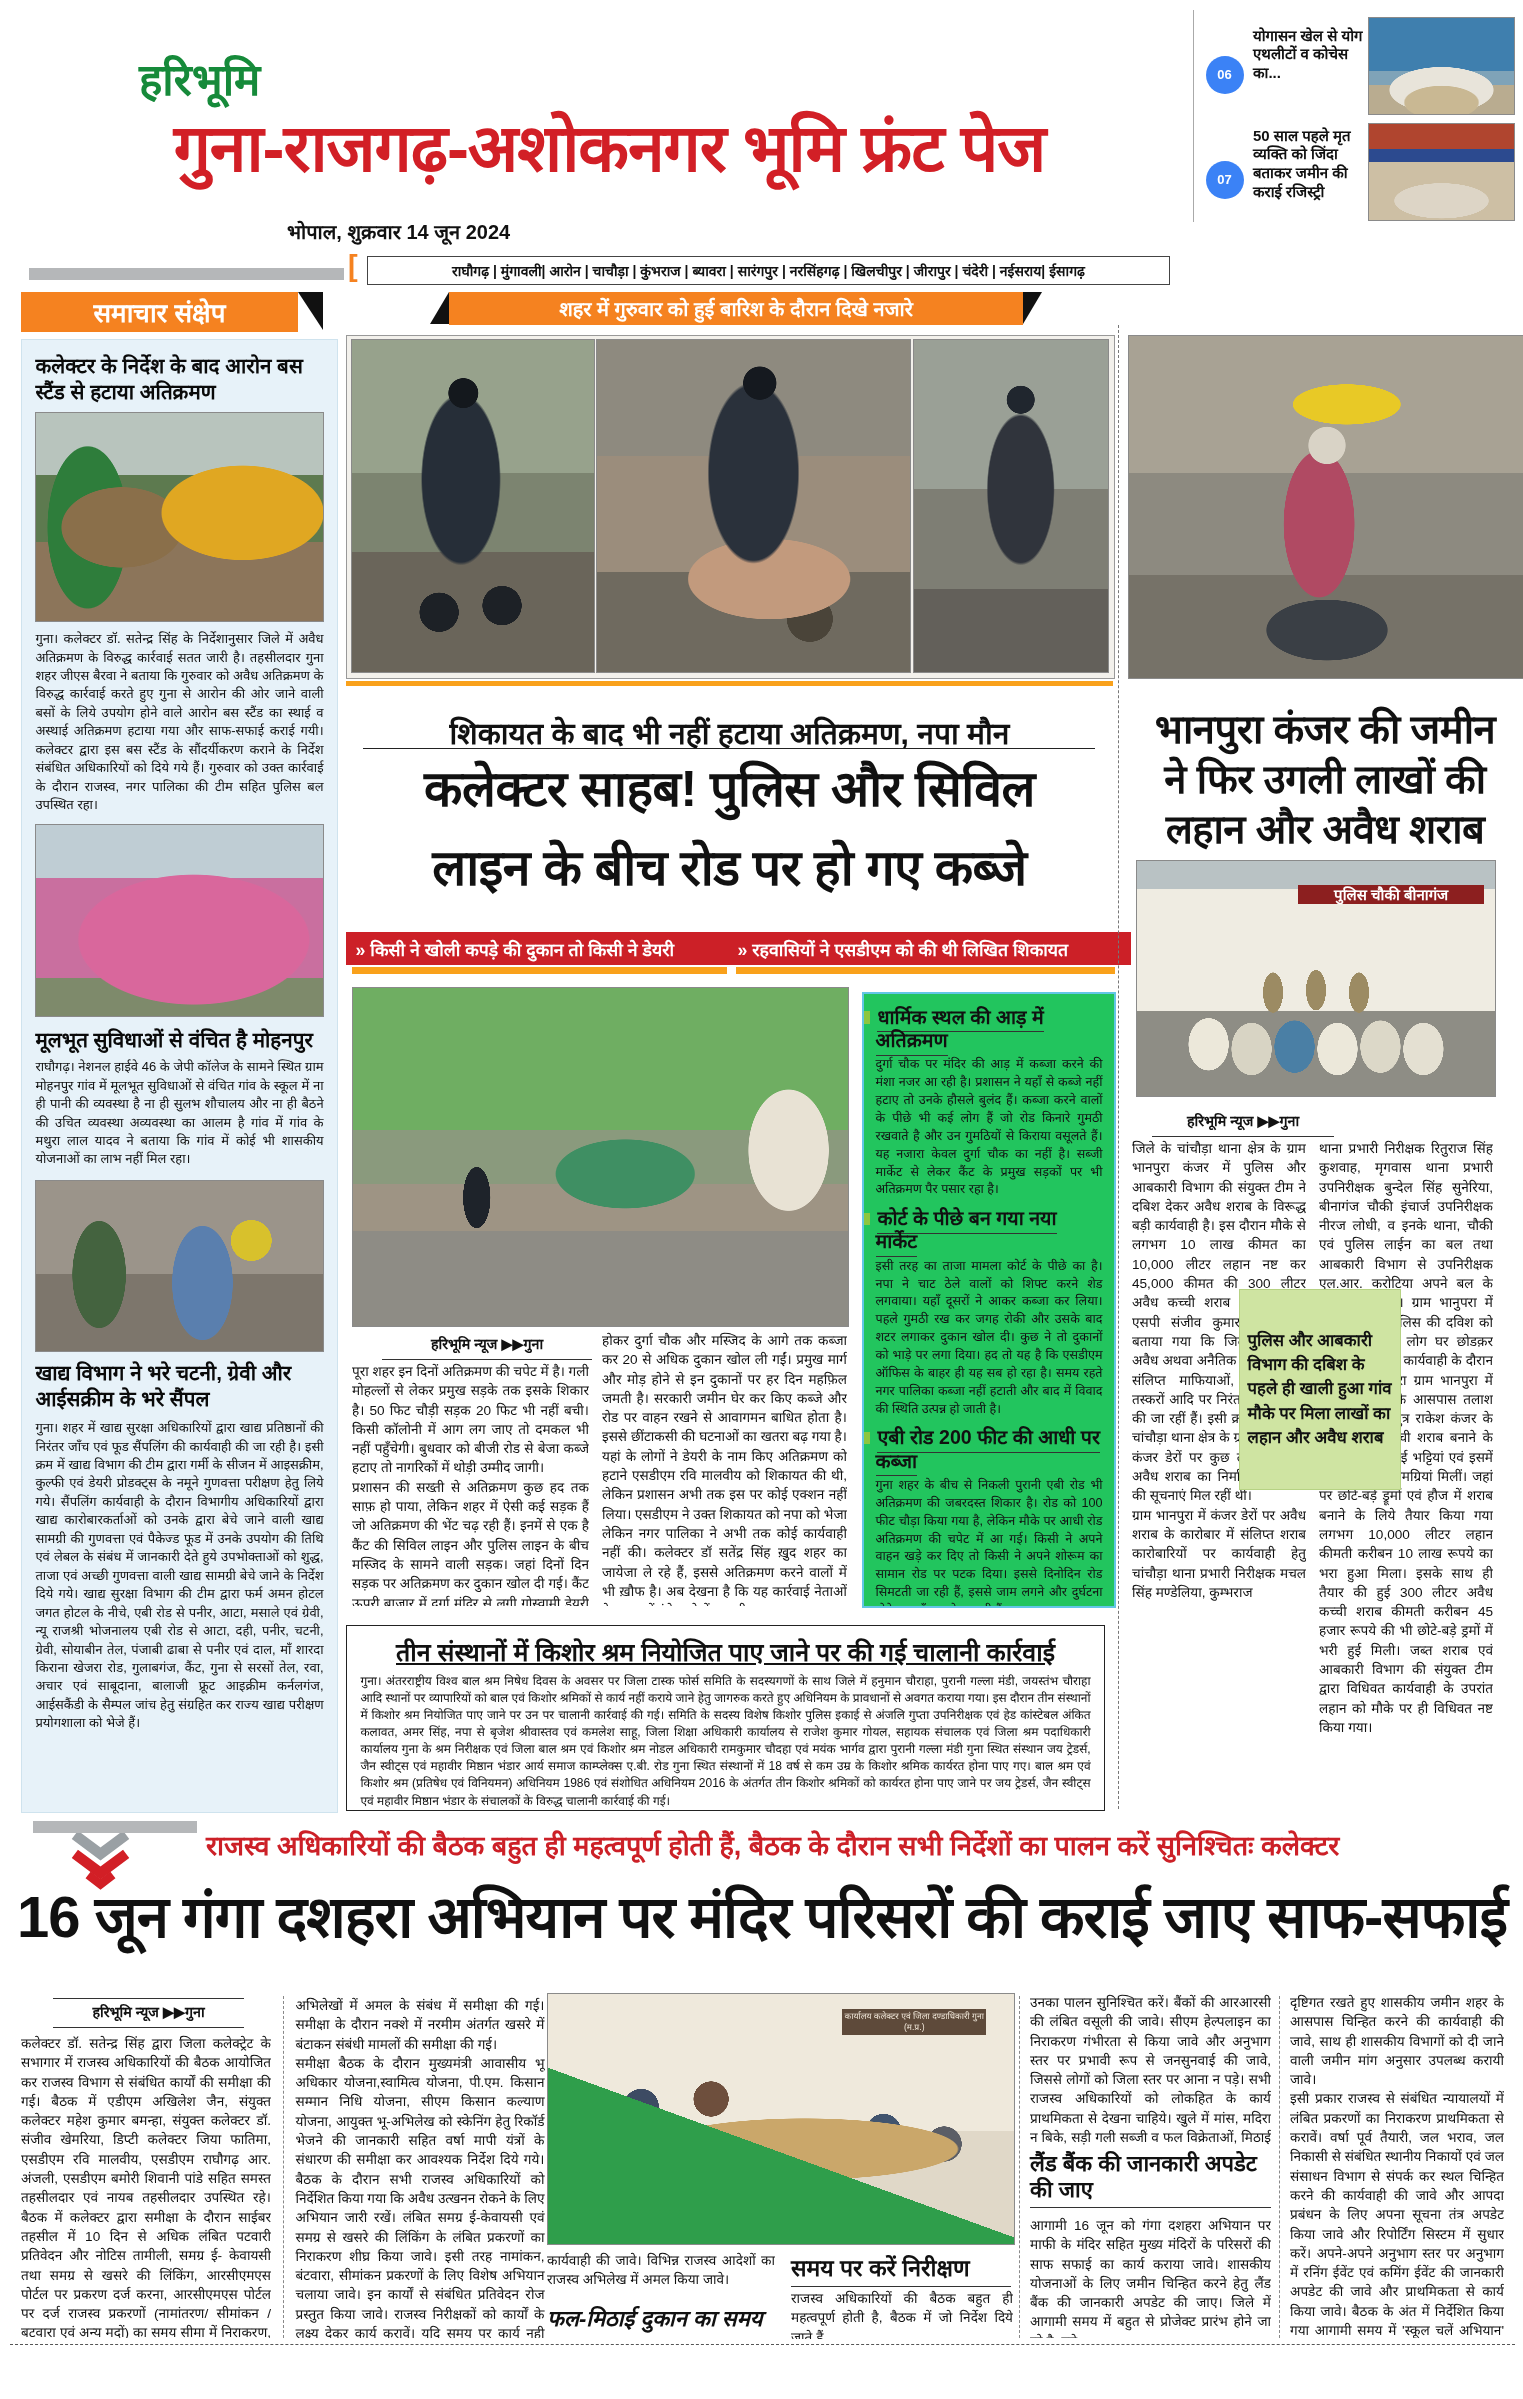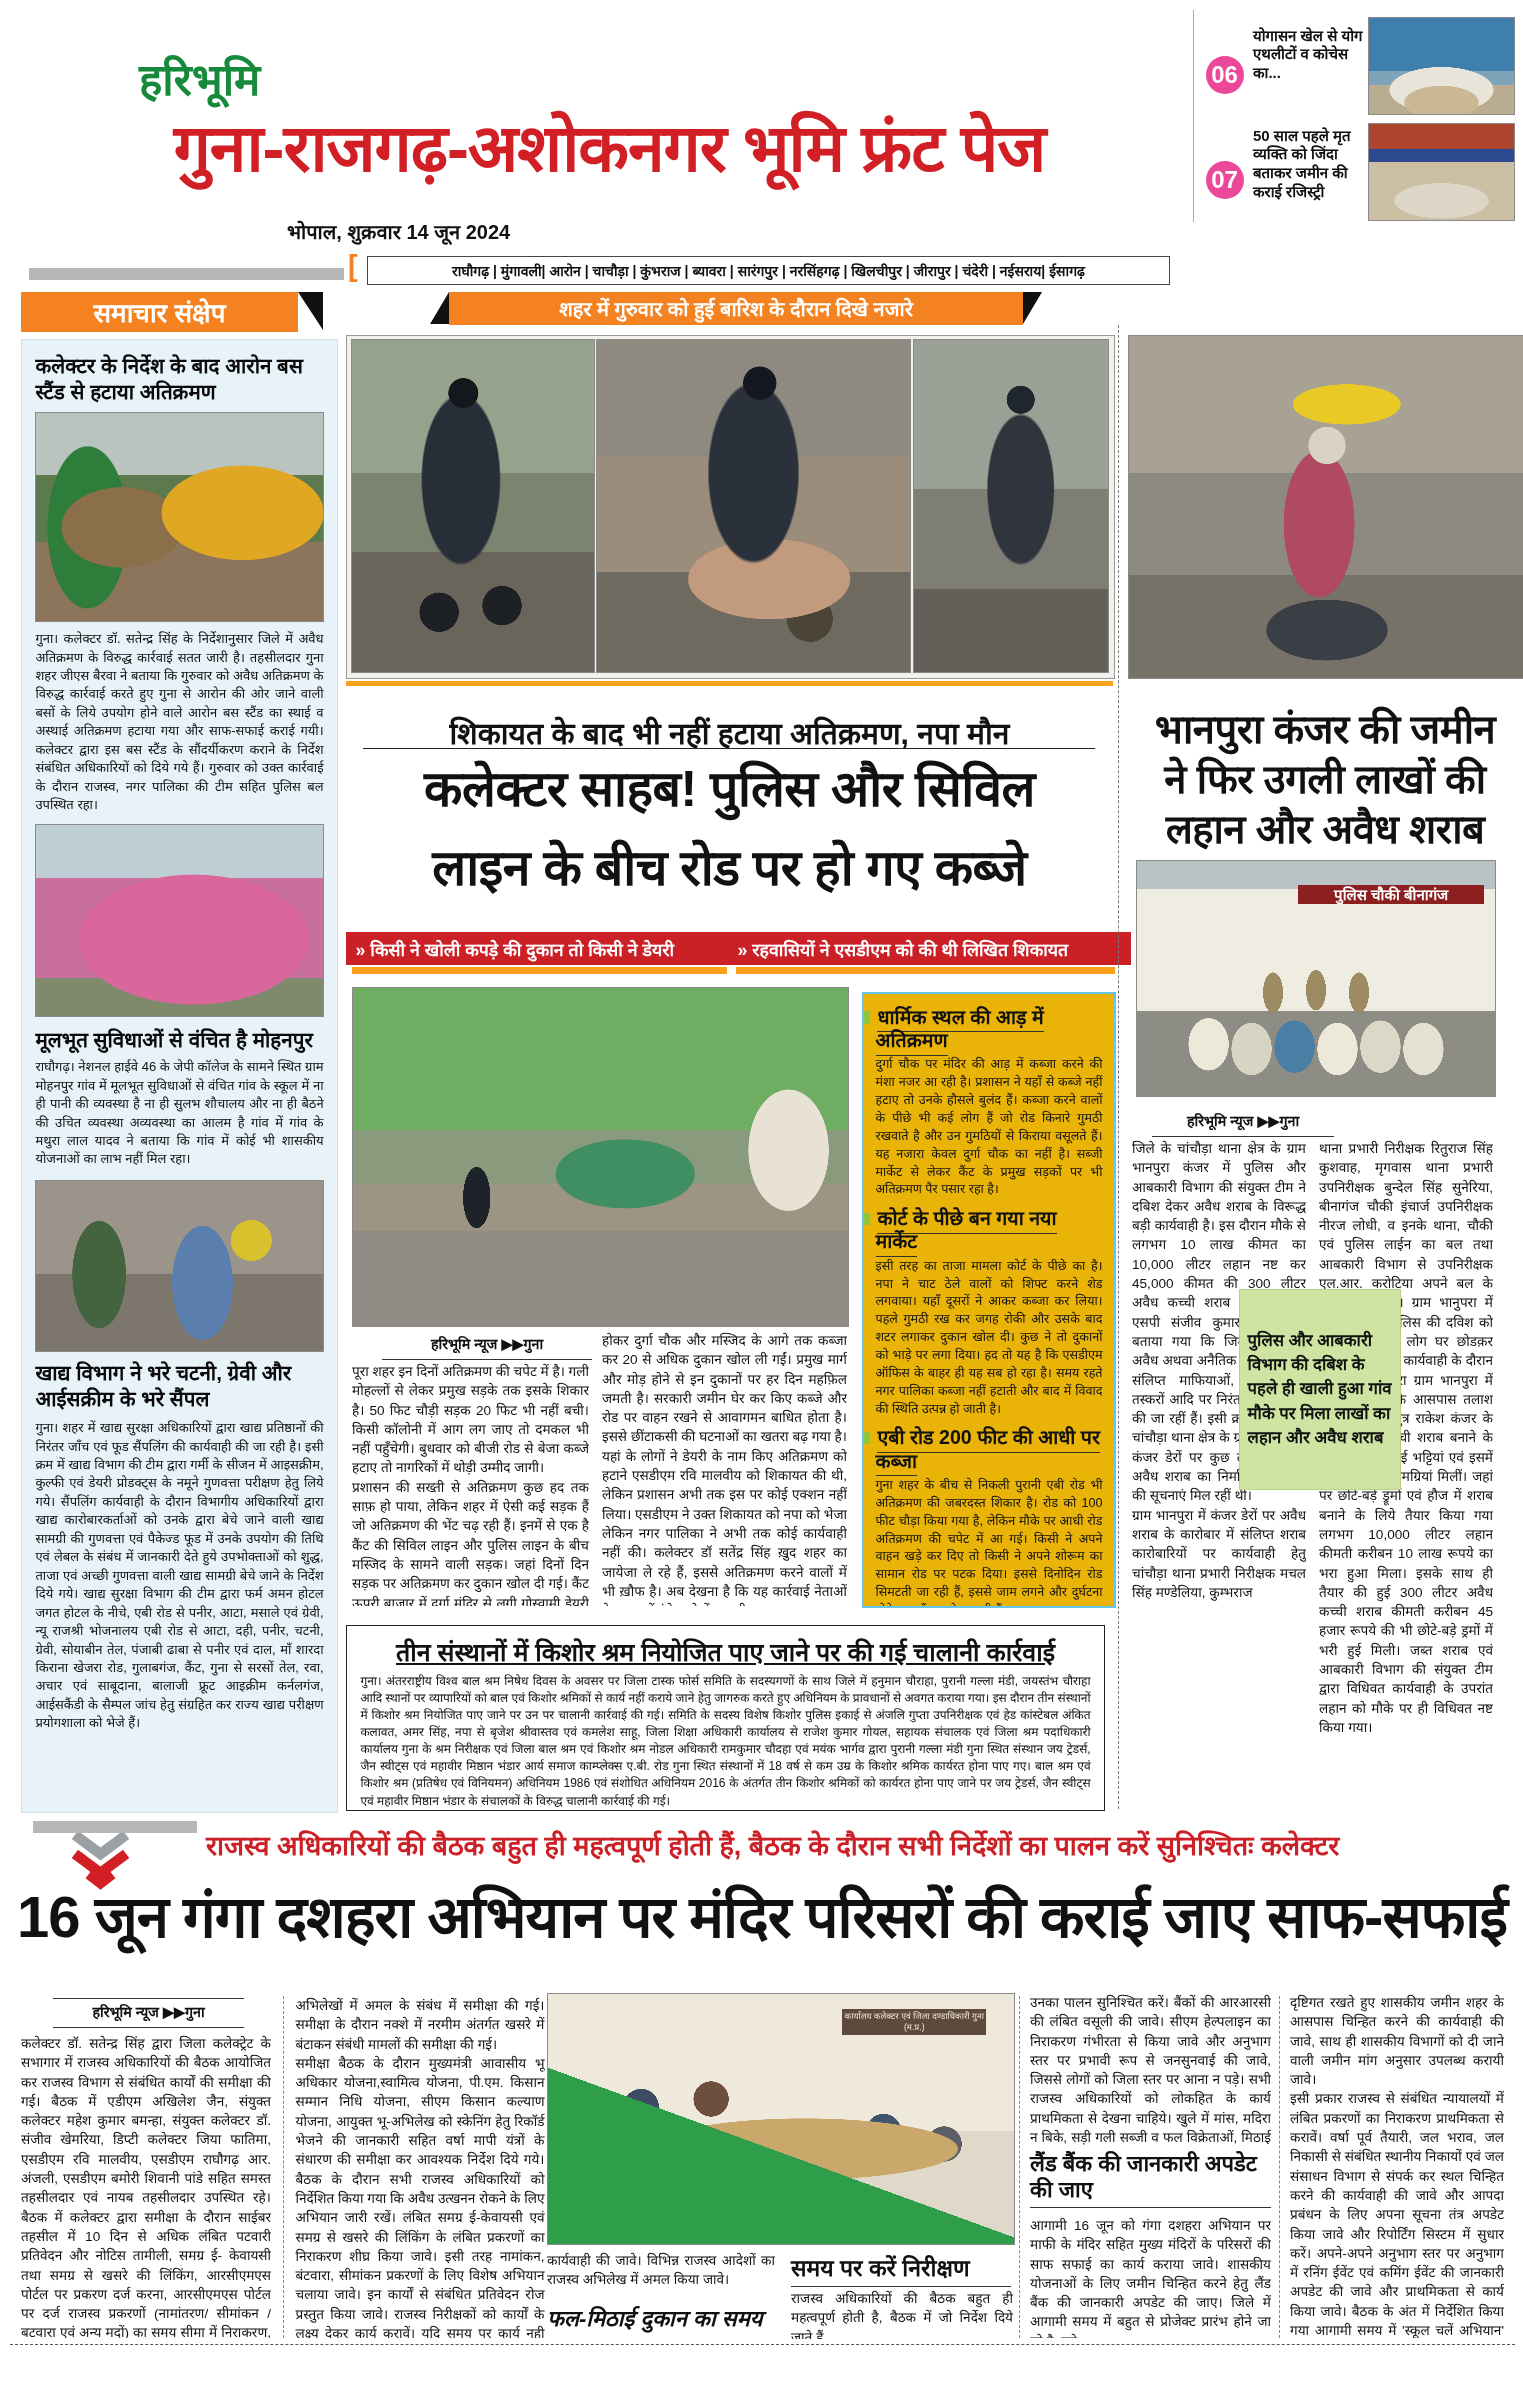--- a/index.html
+++ b/index.html
@@ -6,21 +6,21 @@
   body{font-family:"Liberation Sans",sans-serif;color:#111;}
   #page{position:relative;width:1524px;height:2399px;background:#fff;overflow:hidden;}
   .abs{position:absolute;}
   .jc{text-align:justify;}
   .pre{white-space:pre-line;}
   .hindi{line-height:1.42;}
   
   .logo{color:#168a3a;font-size:44px;font-weight:900;}
   .mast-title{color:#d21f26;font-size:66px;font-weight:900;letter-spacing:-1px;white-space:nowrap;}
   .dateline{font-size:20px;font-weight:700;}
-  .idx-circle{width:38px;height:38px;border-radius:50%;background:#ec4899;color:#fff;font-size:24px;font-weight:700;display:flex;align-items:center;justify-content:center;}
+  .idx-circle{width:38px;height:38px;border-radius:50%;background:#3b82f6;color:#fff;font-size:13px;font-weight:700;display:flex;align-items:center;justify-content:center;}
   .idx-text{font-size:15px;font-weight:700;line-height:1.25;}
   .navstrip{border:1.9px solid #444;background:#fff;font-size:14px;font-weight:700;display:flex;align-items:center;justify-content:center;white-space:nowrap;overflow:hidden;}
   .graybar{background:#b5b7b9;}
   .obracket{color:#f58220;font-size:29px;font-weight:900;}
   
   .briefs-head{background:#f58220;color:#fff;font-size:26px;font-weight:900;display:flex;align-items:center;justify-content:center;}
   .flag{width:0;height:0;border-left:25px solid transparent;border-top:38px solid #111;}
   .bluepanel{background:#e7f2f9;border:1px solid #cfe3ee;}
   .btitle{font-size:20.6px;font-weight:800;line-height:1.25;color:#0a0a0a;}
   .bbody{font-size:13px;}
@@ -29,21 +29,21 @@
   .cbanner{background:#f58220;color:#fff;font-size:20px;font-weight:800;display:flex;align-items:center;justify-content:center;}
   .flagL{width:0;height:0;border-right:19px solid #111;border-top:32.5px solid transparent;}
   .flagR{width:0;height:0;border-left:19px solid #111;border-bottom:32.5px solid transparent;}
   .kicker{font-size:30px;font-weight:800;text-align:center;}
   .bigheadline{font-size:50px;font-weight:900;line-height:1.18;text-align:center;letter-spacing:-0.5px;}
   .redband{background:#cc2027;color:#fff;font-size:17.7px;font-weight:800;display:flex;align-items:center;padding:0 9.6px;}
   .orangebar{background:#f9a11b;}
   .credit{font-size:14.3px;font-weight:700;text-align:center;border-bottom:1px solid #333;padding-bottom:6px;}
   .body14{font-size:13.6px;}
   
-  .bluebox{border:2.9px solid #63c6e6;background:#eab308;}
+  .bluebox{border:2.9px solid #63c6e6;background:#22c55e;}
   .bb-title{font-size:19.6px;font-weight:800;line-height:1.2;border-bottom:1px solid #333;padding-bottom:3.8px;}
   .bb-body{font-size:12.6px;}
   .gbullet{width:12.4px;height:12.4px;background:#8dc63f;display:inline-block;}
   
   .blackbox{border:1.9px solid #222;background:#fff;}
   .cl-title{font-size:25px;font-weight:900;text-align:center;text-decoration:underline;}
   .cl-body{font-size:12px;}
   
   .r-headline{font-size:40px;font-weight:900;line-height:1.2;text-align:center;letter-spacing:-0.5px;}
   .quote{background:#cfe4a2;border:1px solid #b6d283;font-size:16.7px;font-weight:800;text-align:left;display:flex;align-items:center;justify-content:center;line-height:1.45;}

